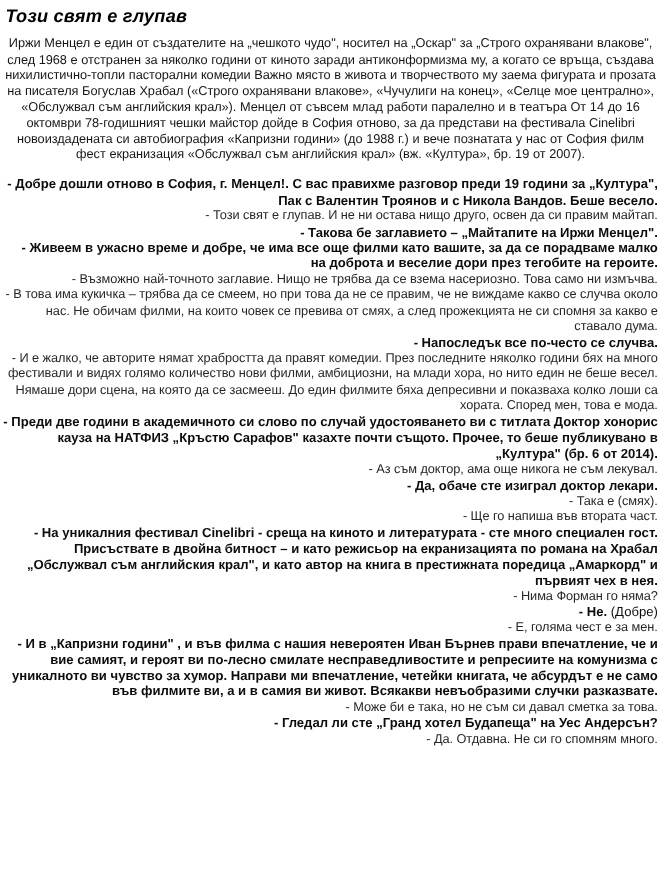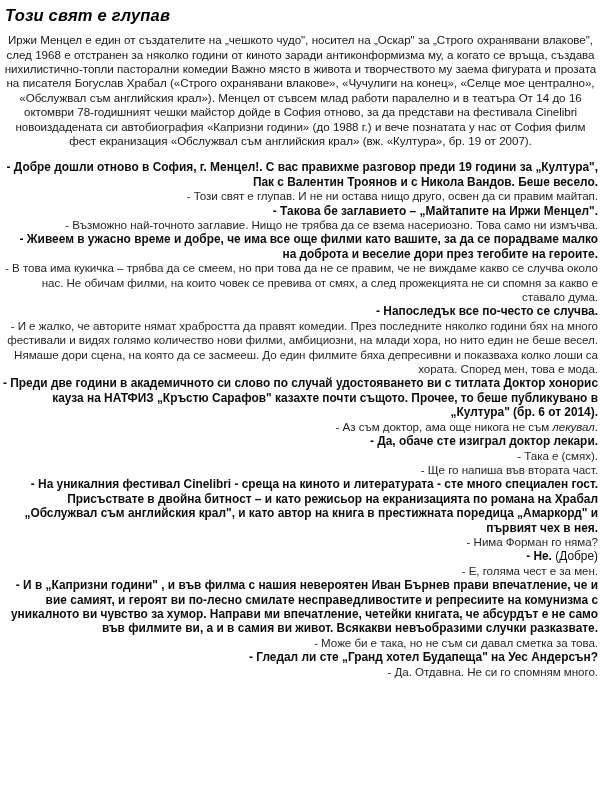--- a/index.html
+++ b/index.html
@@ -64,21 +64,20 @@
     font-size: 11.9px;
     color: #0d0d0d;
     letter-spacing: 0;
   }
   
   .line.a {
     font-weight: normal;
     color: #262626;
   }
   .ital {
-    font-style: italic;
     margin-top: 41px;
   }
   .bld {
     font-weight: bold;
   }
   .reg {
     font-weight: normal;
   }
 </style>
 </head>
@@ -87,22 +86,22 @@
 <div id="page">
 
   <h1 class="doc-title">Този свят е глупав</h1>
 
   <p class="intro">Иржи Менцел е един от създателите на „чешкото чудо", носител на „Оскар" за „Строго охранявани влакове", след 1968 е отстранен за няколко години от киното заради антиконформизма му, а когато се връща, създава нихилистично-топли пасторални комедии Важно място в живота и творчеството му заема фигурата и прозата на писателя Богуслав Храбал («Строго охранявани влакове», «Чучулиги на конец», «Селце мое централно», «Обслужвал съм английския крал»). Менцел от съвсем млад работи паралелно и в театъра От 14 до 16 октомври 78-годишният чешки майстор дойде в София отново, за да представи на фестивала Cinelibri новоиздадената си автобиография «Капризни години» (до 1988 г.) и вече познатата у нас от София филм фест екранизация «Обслужвал съм английския крал» (вж. «Култура», бр. 19 от 2007).</p>
 
   <div class="dialogue">
       <p class="line q">- Добре дошли отново в София, г. Менцел!. С вас правихме разговор преди 19 години за „Култура", Пак с Валентин Троянов и с Никола Вандов. Беше весело.</p>
       <p class="line a">- Този свят е глупав. И не ни остава нищо друго, освен да си правим майтап.</p>
       <p class="line q">- Такова бе заглавието – „Майтапите на Иржи Менцел".</p>
+      <p class="line q">- Живеем в ужасно време и добре, че има все още филми като вашите, за да се порадваме малко на доброта и веселие дори през тегобите на героите.</p>
       <p class="line a">- Възможно най-точното заглавие. Нищо не трябва да се взема насериозно. Това само ни измъчва.</p>
-      <p class="line q">- Живеем в ужасно време и добре, че има все още филми като вашите, за да се порадваме малко на доброта и веселие дори през тегобите на героите.</p>
       <p class="line a">- В това има кукичка – трябва да се смеем, но при това да не се правим, че не виждаме какво се случва около нас. Не обичам филми, на които човек се превива от смях, а след прожекцията не си спомня за какво е ставало дума.</p>
       <p class="line q">- Напоследък все по-често се случва.</p>
       <p class="line a">- И е жалко, че авторите нямат храбростта да правят комедии. През последните няколко години бях на много фестивали и видях голямо количество нови филми, амбициозни, на млади хора, но нито един не беше весел. Нямаше дори сцена, на която да се засмееш. До един филмите бяха депресивни и показваха колко лоши са хората. Според мен, това е мода.</p>
       <p class="line q">- Преди две години в академичното си слово по случай удостояването ви с титлата Доктор хонорис кауза на НАТФИЗ „Кръстю Сарафов" казахте почти същото. Прочее, то беше публикувано в „Култура" (бр. 6 от 2014).</p>
       <p class="line a"><span>- Аз съм доктор, ама още никога не съм </span><span class="ital">лекувал</span><span>.</span></p>
       <p class="line q">- Да, обаче сте изиграл доктор лекари.</p>
       <p class="line a">- Така е (смях).</p>
       <p class="line a">- Ще го напиша във втората част.</p>
       <p class="line q">- На уникалния фестивал Cinelibri - среща на киното и литературата - сте много специален гост. Присъствате в двойна битност – и като режисьор на екранизацията по романа на Храбал „Обслужвал съм английския крал", и като автор на книга в престижната поредица „Амаркорд" и първият чех в нея.</p>
       <p class="line a">- Нима Форман го няма?</p>

